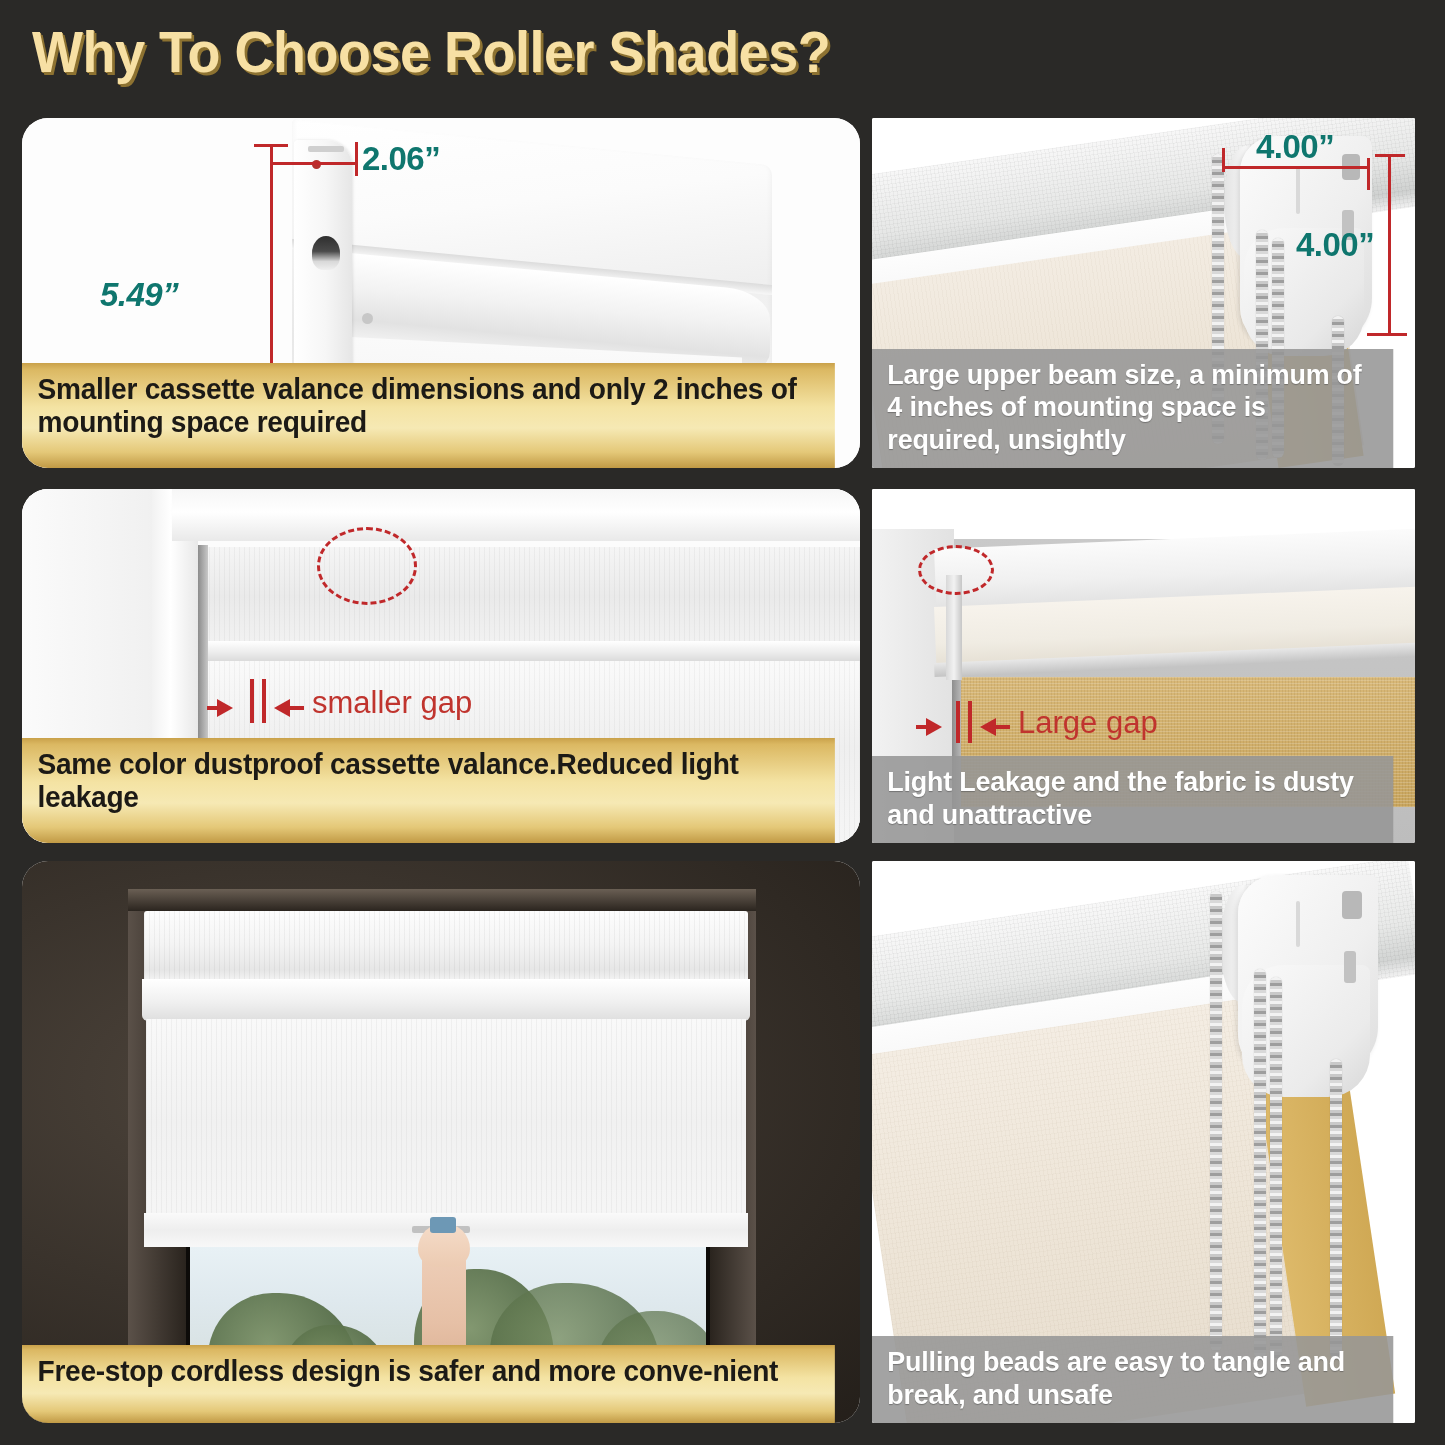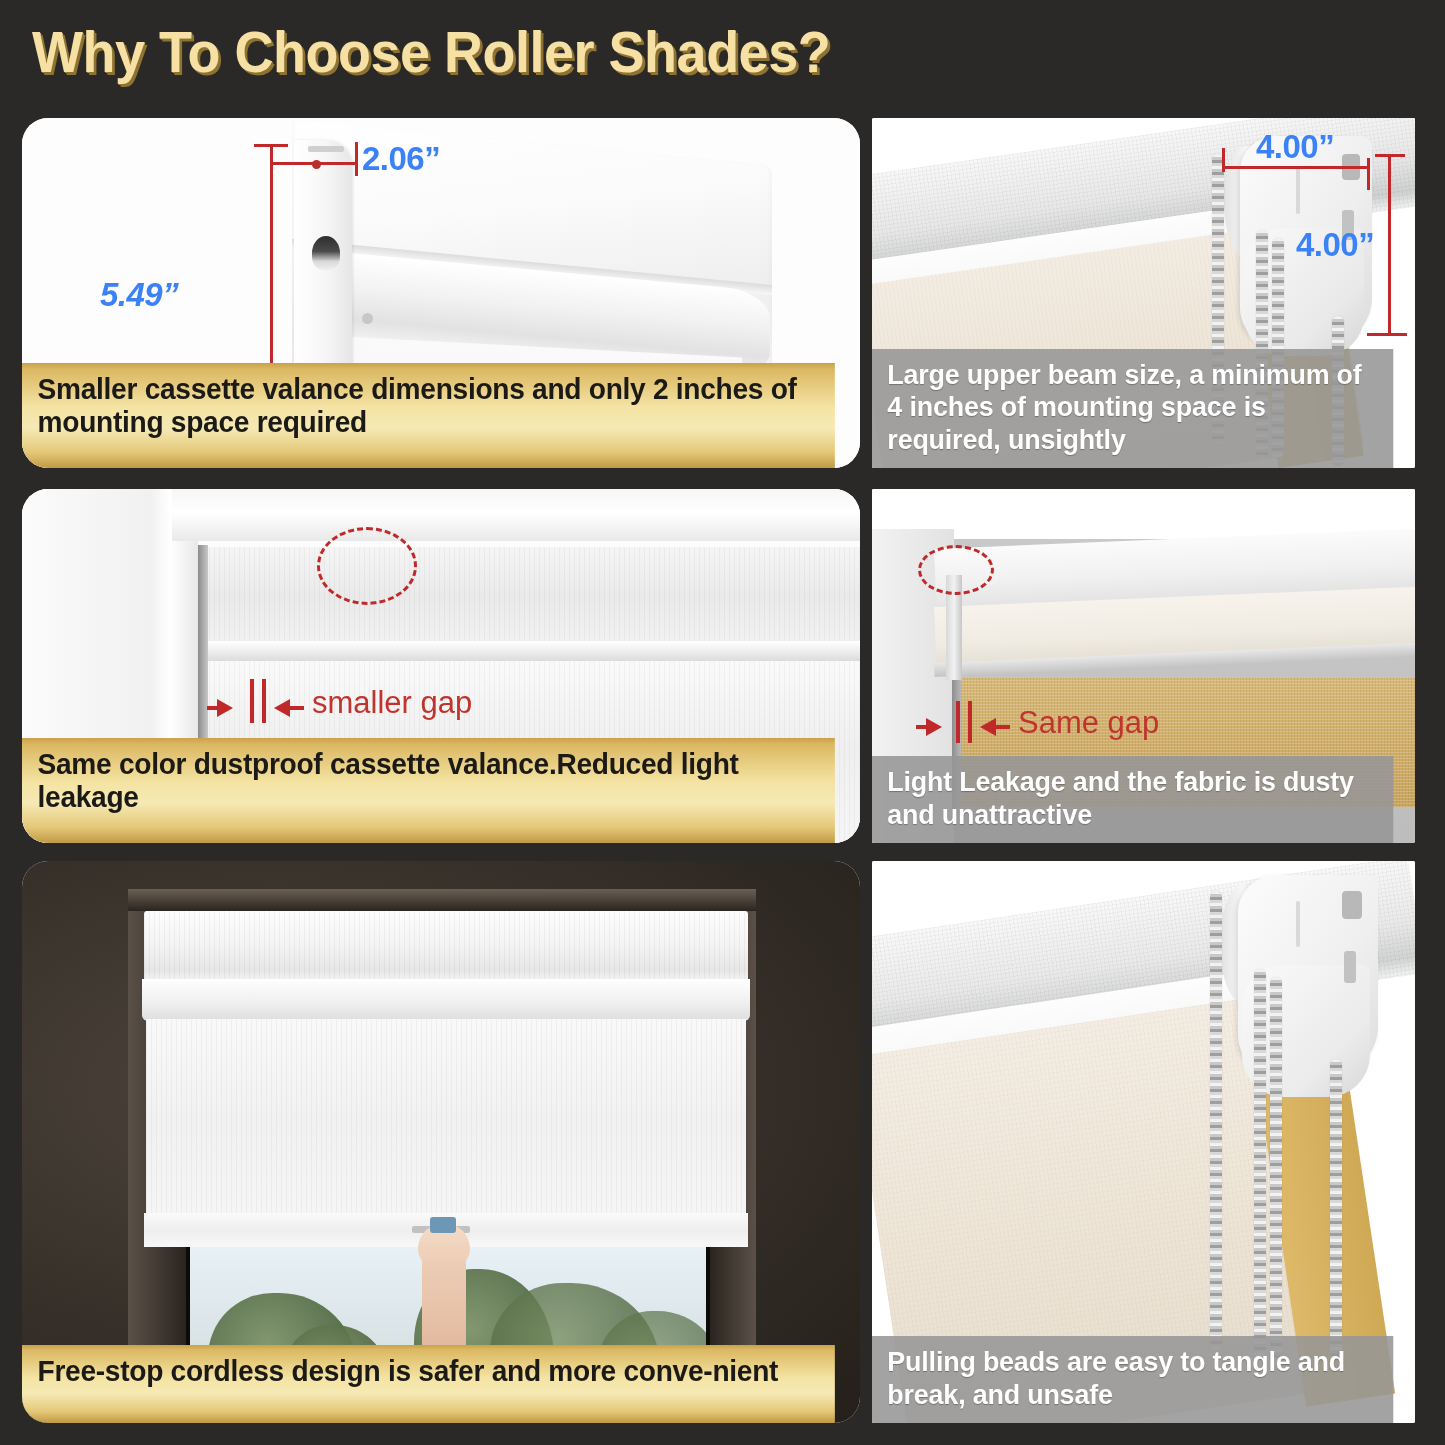--- a/index.html
+++ b/index.html
@@ -114,21 +114,21 @@
     background:#cfcfcf; border-radius:2px;
   }
   .p1-dot {
     position:absolute; left:290px; top:42px; width:9px; height:9px;
     border-radius:50%; background:#b4302c;
   }
 
   
   .dim-red { position:absolute; background:#c0282a; }
   .dimlabel {
-    position:absolute; color:#3b82f6; font-weight:bold;
+    position:absolute; color:#0f766e; font-weight:bold;
     font-size:33px; white-space:nowrap; letter-spacing:-0.5px;
   }
 
   
   .p2bg { position:absolute; inset:0; background:#ffffff; }
   .p2-valance {
     position:absolute; left:-14px; top:58px; width:560px; height:110px;
     background:linear-gradient(to bottom,#f7f7f7,#e6e7e6 55%,#cfd1d0 85%,#f2f2f2);
     transform:rotate(-8.2deg); transform-origin:left top;
   }
@@ -483,21 +483,21 @@
     <div class="p4-clip"></div>
 
     <div class="dashed-ellipse" style="left:46px; top:56px; width:76px; height:50px;"></div>
 
     <div class="arrow-r" style="left:54px; top:229px;"></div>
     <div class="arrow-stem" style="left:44px; top:236px; width:14px;"></div>
     <div class="dim-red" style="left:84px; top:212px; width:4px; height:42px;"></div>
     <div class="dim-red" style="left:96px; top:212px; width:4px; height:42px;"></div>
     <div class="arrow-l" style="left:108px; top:229px;"></div>
     <div class="arrow-stem" style="left:122px; top:236px; width:16px;"></div>
-    <div class="gaplabel" style="left:146px; top:216px;">Same gap</div>
+    <div class="gaplabel" style="left:146px; top:216px;">Large gap</div>
   </div>
   <div class="cap gray">Light Leakage and the fabric is dusty and unattractive</div>
 </div>
 
 <div class="panel left row3">
   <div class="img-area">
     <div class="p5bg"></div>
     <div class="p5-recess"></div>
     <div class="p5-window">
       <div class="p5-tree" style="left:18px;  top:46px;  width:150px; height:150px;"></div>

